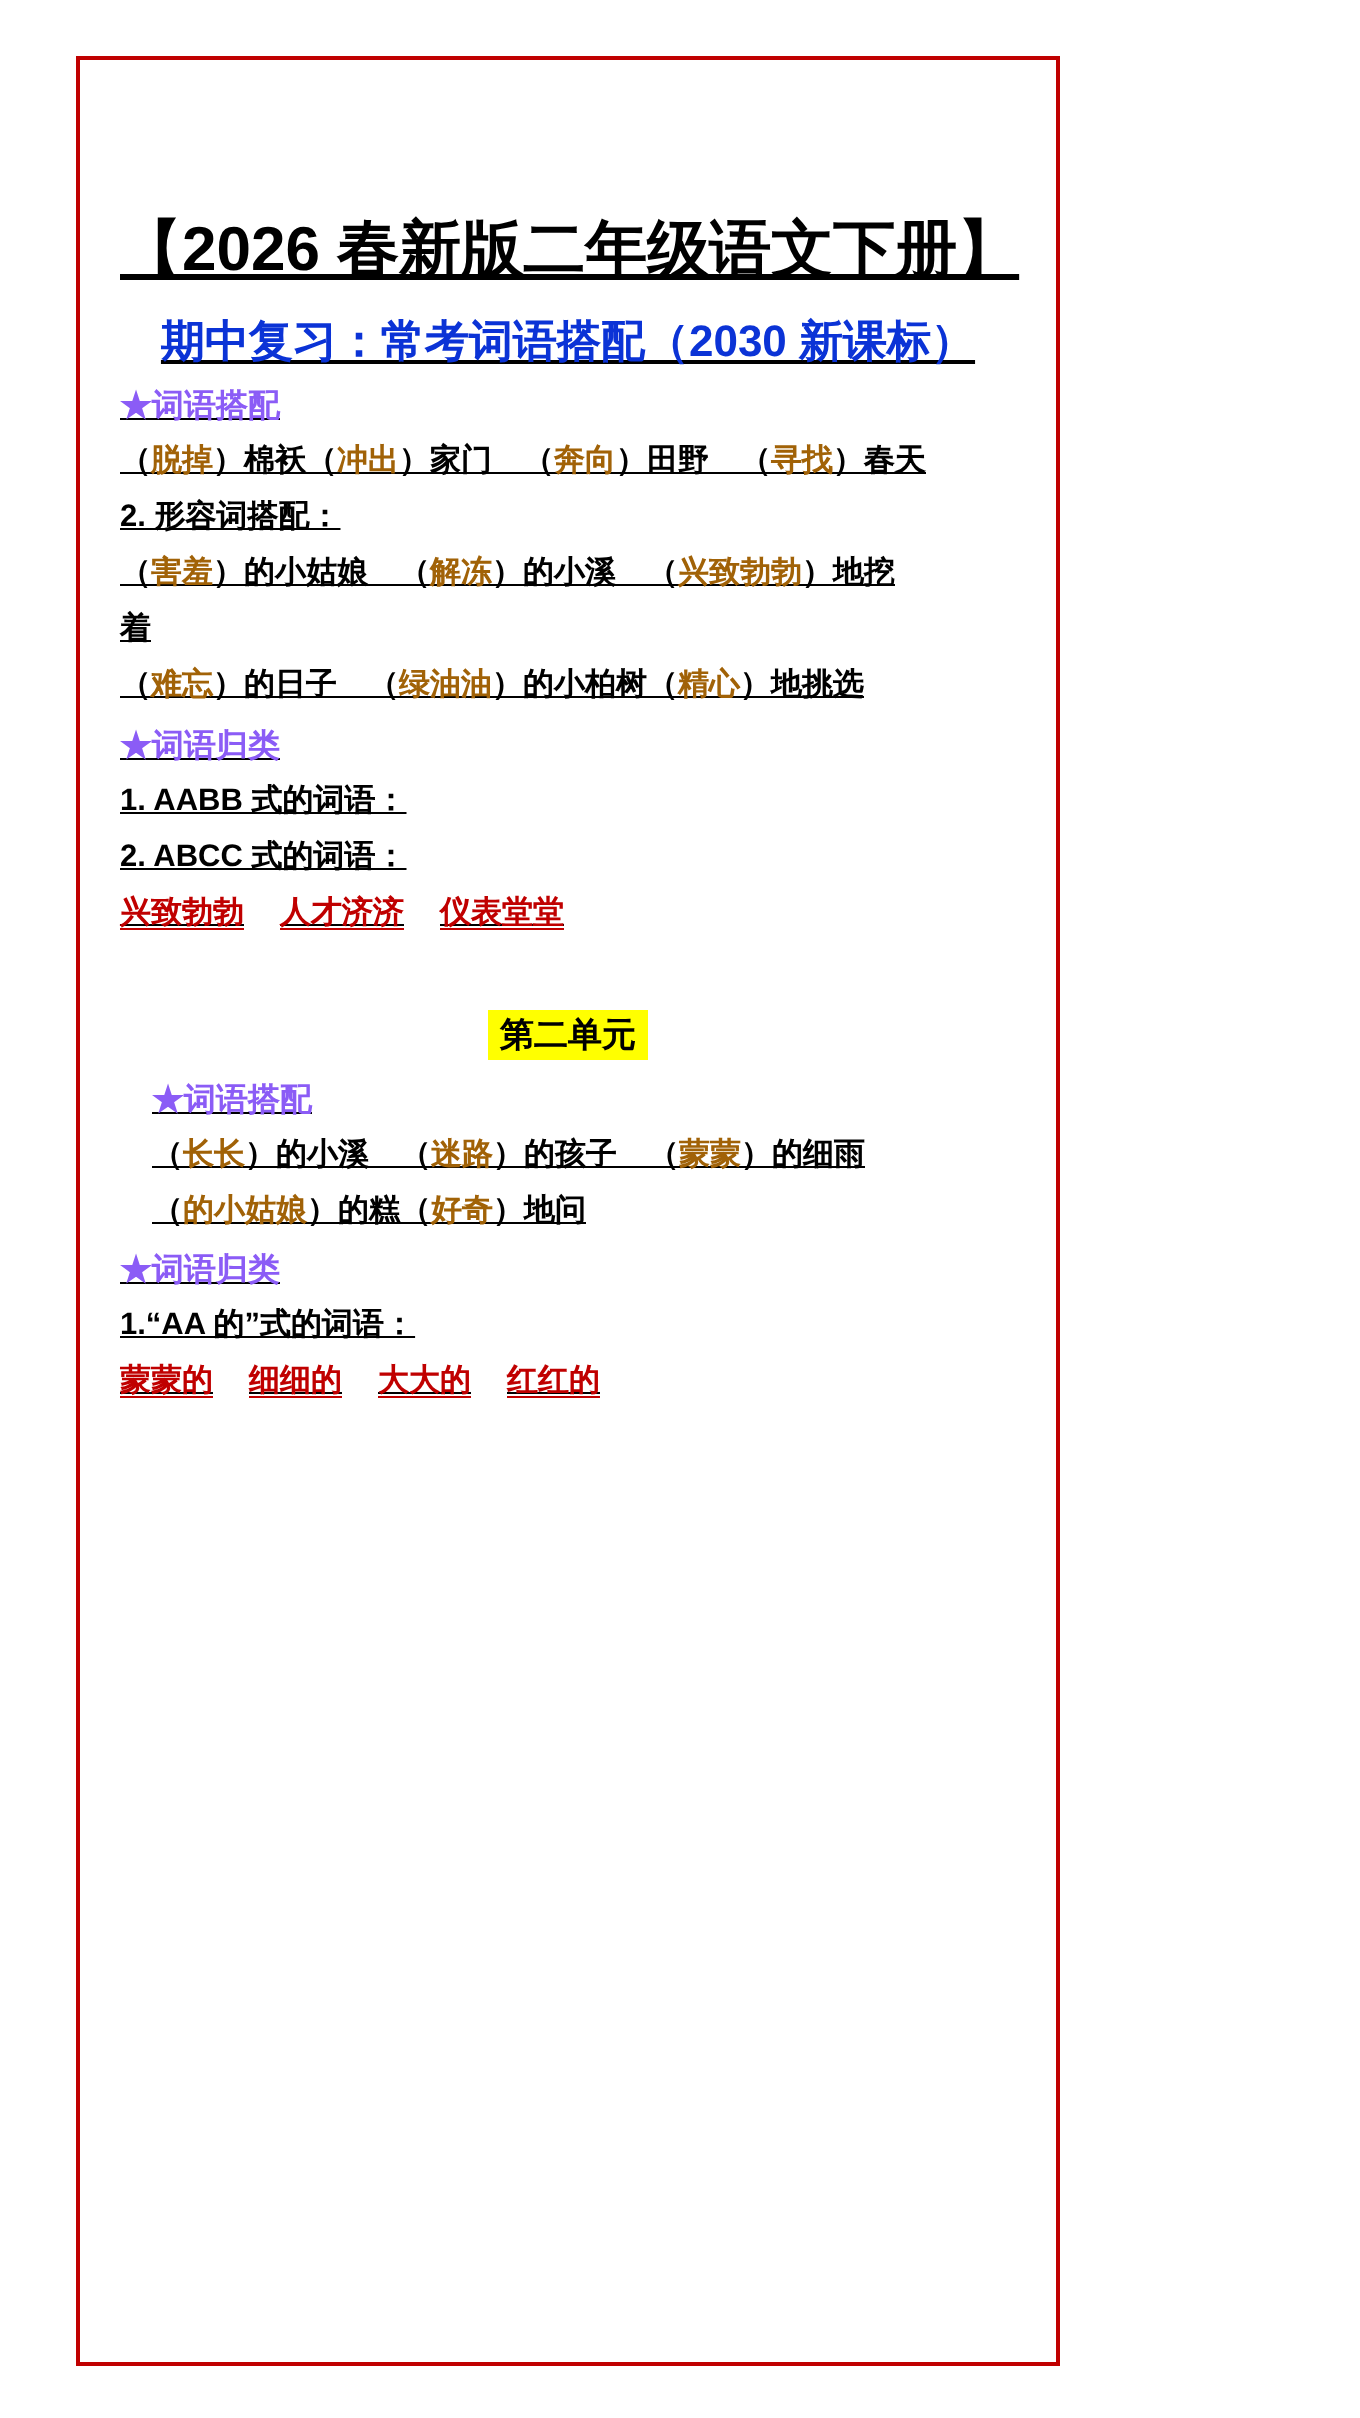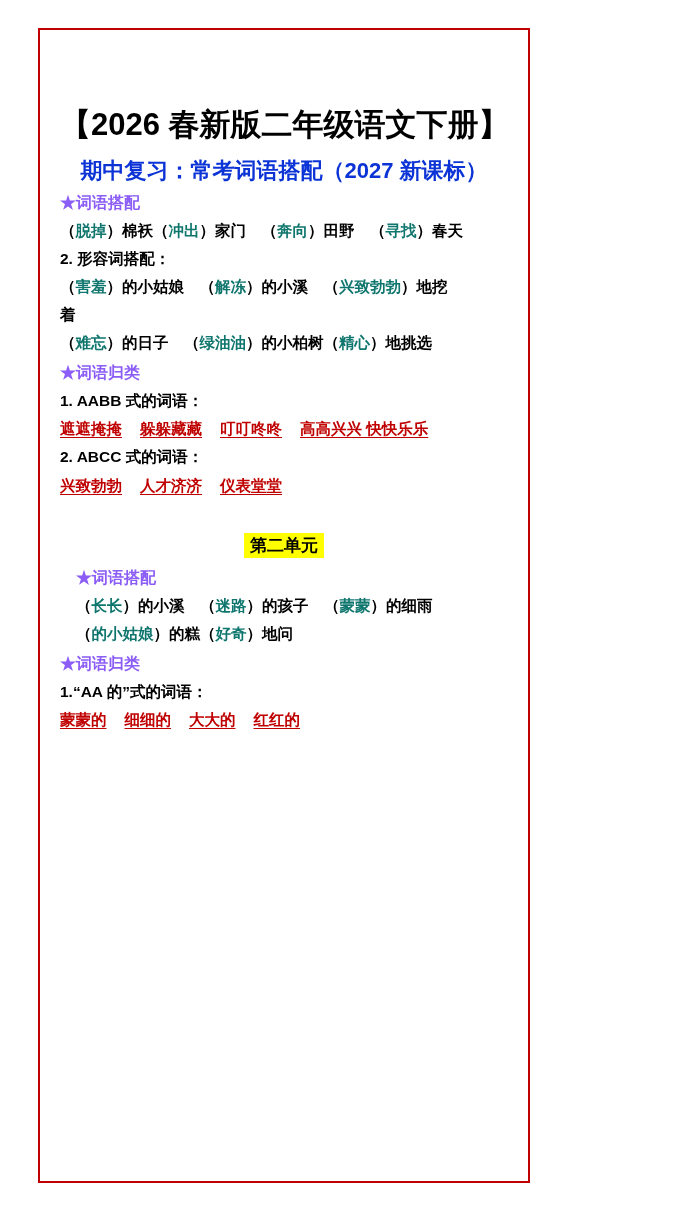--- a/index.html
+++ b/index.html
@@ -13,20 +13,21 @@
     font-family: "Liberation Sans", sans-serif;
     overflow: hidden;
   }
   .page {
     position: relative;
     width: 568px;
     height: 1209px;
     box-sizing: border-box;
     padding: 28px 22px;
     background: #ffffff;
+    text-decoration: underline;
   }
   .border-frame {
     position: absolute;
     left: 38px;
     top: 28px;
     right: 38px;
     bottom: 26px;
     border: 2px solid #c00000;
     box-sizing: border-box;
     pointer-events: none;
@@ -73,21 +74,21 @@
   }
   .sec-head.indent { padding-left: 16px; }
   .line {
     font-size: 15.5px;
     color: #000000;
     font-weight: bold;
     line-height: 1.62;
     margin: 3px 0;
   }
   .line.indent { padding-left: 16px; }
-  .pur { color: #0f766e; }
+  .pur { color: #a16207; }
   .red-underline {
     color: #c00000;
     font-weight: bold;
     text-decoration: underline;
     text-underline-offset: 3px;
   }
   .redrow {
     font-size: 15.5px;
     line-height: 1.6;
     margin: 4px 0 3px 0;
@@ -96,43 +97,40 @@
   .spacer { height: 26px; }
 </style>
 </head>
 <body>
 
 <div class="page">
   <div class="border-frame"></div>
   <div class="content">
 
     <div class="doc-title">【2026 春新版二年级语文下册】</div>
-    <div class="doc-subtitle">期中复习：常考词语搭配（2027 新课标）</div>
+    <div class="doc-subtitle">期中复习：常考词语搭配（2030 新课标）</div>
 
 
     <div class="sec-head">★词语搭配</div>
 
     <div class="line">
       <span>（</span><span class="pur">脱掉</span><span>）棉袄（</span><span class="pur">冲出</span><span>）家门　（</span><span class="pur">奔向</span><span>）田野　（</span><span class="pur">寻找</span><span>）春天</span>
     </div>
 
     <div class="line">2. 形容词搭配：</div>
     <div class="line">
       <span>（</span><span class="pur">害羞</span><span>）的小姑娘　（</span><span class="pur">解冻</span><span>）的小溪　（</span><span class="pur">兴致勃勃</span><span>）地挖</span>
     </div>
     <div class="line">着</div>
     <div class="line">
       <span>（</span><span class="pur">难忘</span><span>）的日子　（</span><span class="pur">绿油油</span><span>）的小柏树（</span><span class="pur">精心</span><span>）地挑选</span>
     </div>
 
     <div class="sec-head">★词语归类</div>
     <div class="line">1. AABB 式的词语：</div>
-    <div class="redrow">
-      <span class="red-underline">遮遮掩掩</span><span class="gap"></span><span class="red-underline">躲躲藏藏</span><span class="gap"></span><span class="red-underline">叮叮咚咚</span><span class="gap"></span><span class="red-underline">高高兴兴 快快乐乐</span>
-    </div>
     <div class="line">2. ABCC 式的词语：</div>
     <div class="redrow">
       <span class="red-underline">兴致勃勃</span><span class="gap"></span><span class="red-underline">人才济济</span><span class="gap"></span><span class="red-underline">仪表堂堂</span>
     </div>
 
     <div class="spacer"></div>
 
     <div class="unit-head">
       <span>第二单元</span>
     </div>

